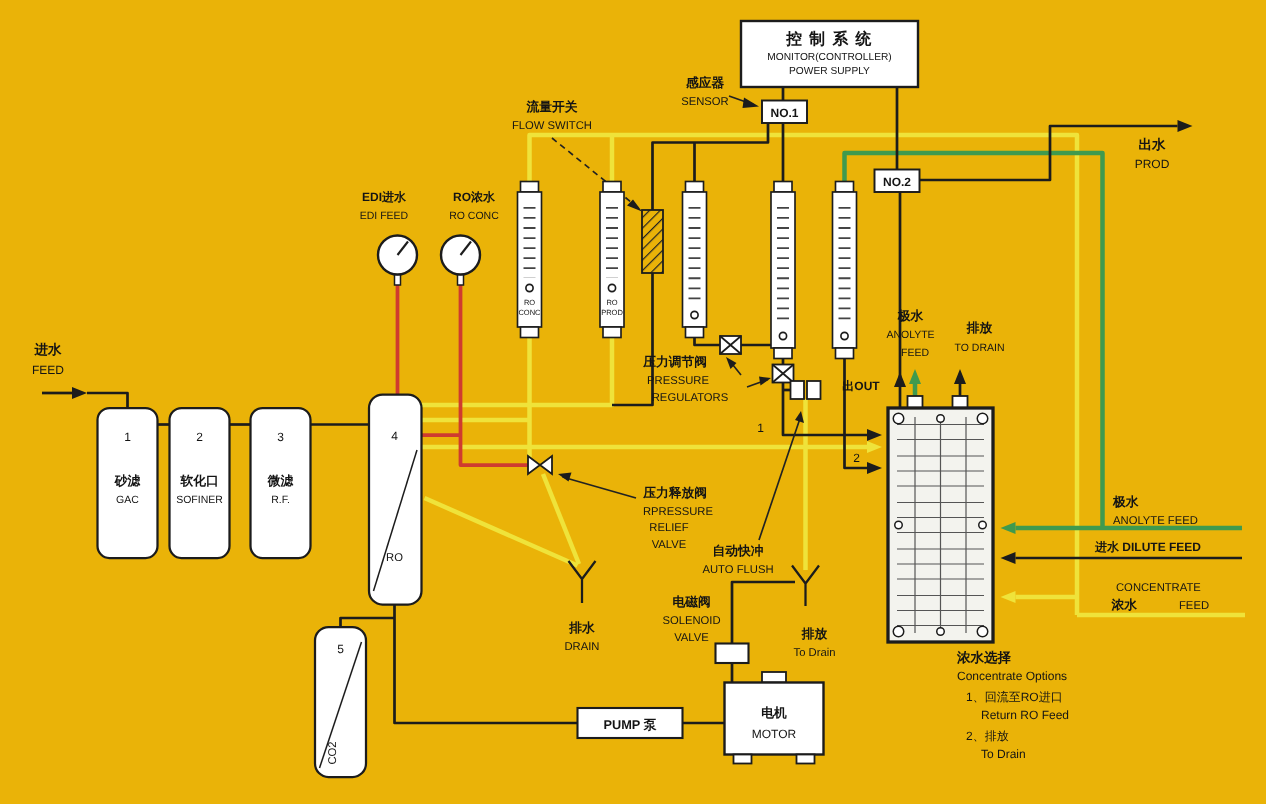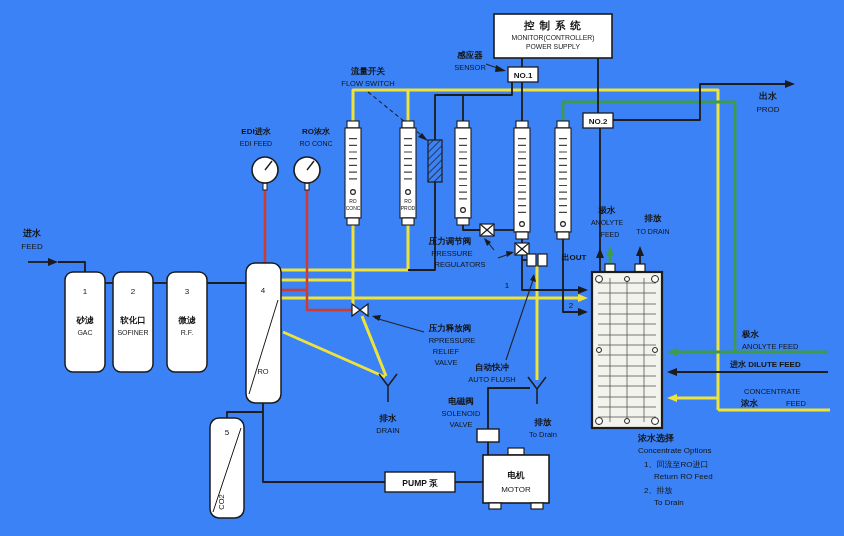--- a/index.html
+++ b/index.html
@@ -1,16 +1,16 @@
 <!DOCTYPE html>
 <html><head>
 <meta charset="utf-8">
 <style>
   html,body{margin:0;padding:0;background:#ffffff;}
-  #stage{width:844px;height:536px;position:relative;background:#3b82f6;outline:1px solid #bbb;overflow:hidden;}
+  #stage{width:844px;height:536px;position:relative;background:#eab308;outline:1px solid #bbb;overflow:hidden;}
   svg{display:block;}
   text{font-family:"Liberation Sans","DejaVu Sans",sans-serif;fill:#141414;text-anchor:middle;}
   .b{font-weight:bold;}
   .s{text-anchor:start;}
 </style>
 </head>
 <body>
 
 <div id="stage">
 <svg viewBox="0 0 844 536" width="844" height="536">

